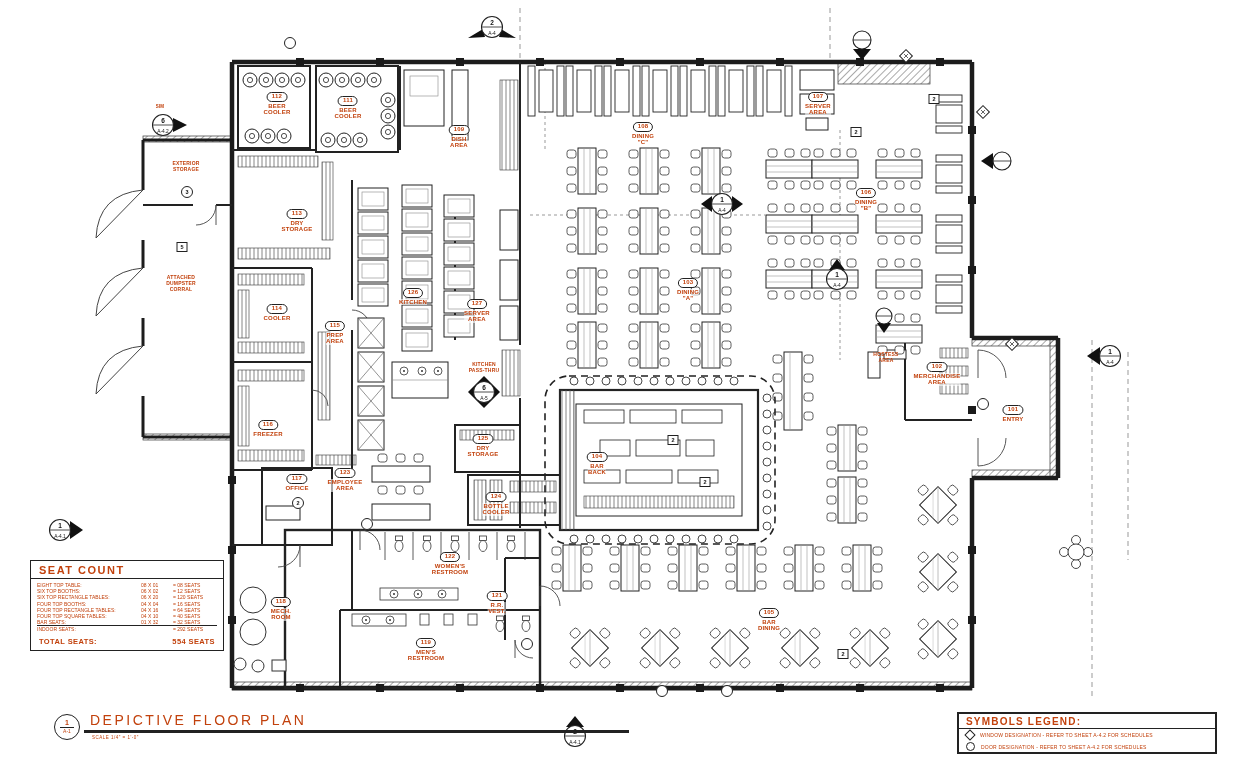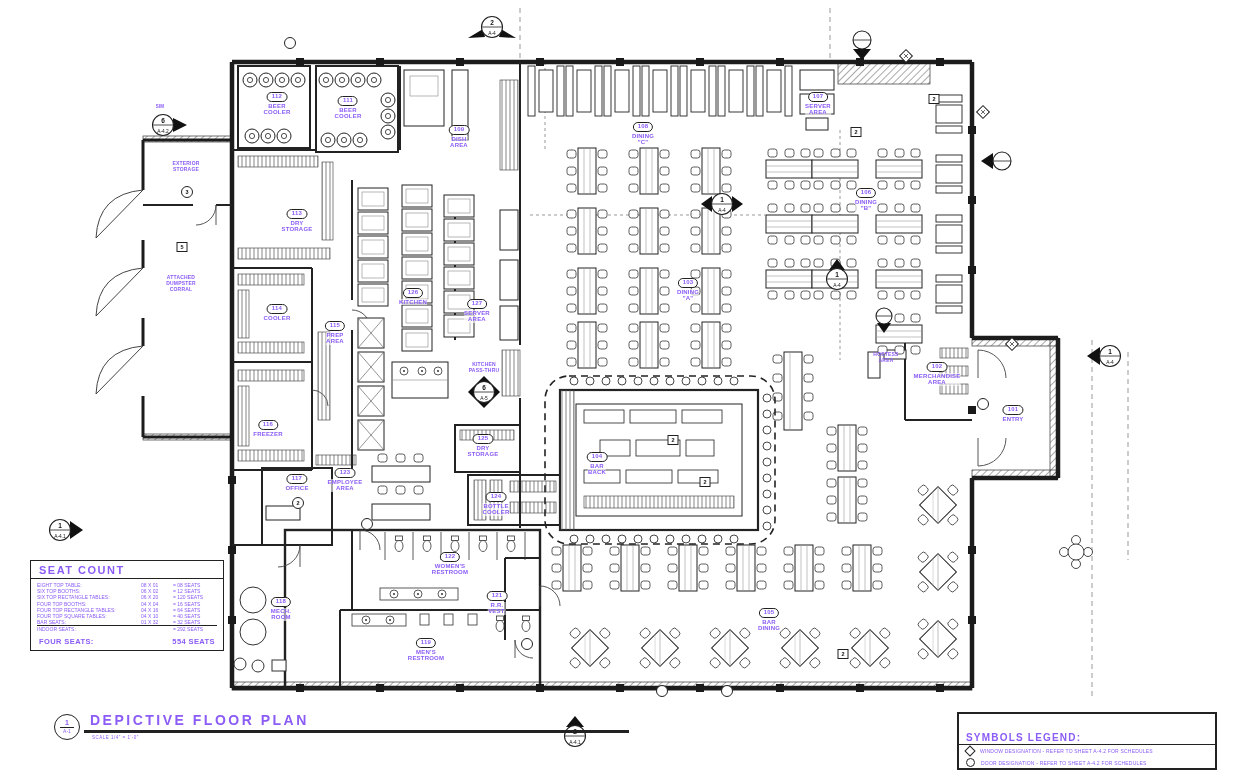--- a/index.html
+++ b/index.html
@@ -1,17 +1,17 @@
 <!DOCTYPE html>
 <html><head>
 <meta charset="utf-8">
 <style>
   html,body{margin:0;padding:0;background:#fff}
   #canvas{position:relative;width:1257px;height:776px;background:#fff;overflow:hidden;
-          font-family:"Liberation Sans",sans-serif;color:#8b5cf6}
+          font-family:"Liberation Sans",sans-serif;color:#c2410c}
   svg text{font-family:"Liberation Sans",sans-serif;fill:#111}
   .mnum{font-size:6.5px;font-weight:bold}
   .msheet{font-size:4.8px}
   .ktxt{font-size:5.5px;font-weight:bold}
 
   .rlabel{position:absolute;transform:translate(-50%,0);display:flex;flex-direction:column;
           align-items:center;gap:1px;font-size:6px;line-height:6.5px;text-align:center;
           font-weight:bold;letter-spacing:.2px;z-index:5;pointer-events:none}
   .rnum{border:1px solid #222;border-radius:7px;padding:0 4px;background:#fff;font-size:6px;line-height:7.5px}
   .rname{white-space:pre-line;background:rgba(255,255,255,.6)}
@@ -22,31 +22,31 @@
   .sc-title{font-size:11px;letter-spacing:1.5px;font-weight:bold;padding:3px 8px 2px;border-bottom:1px solid #222}
   .sc-rows{padding:3px 6px 1px}
   .sc-row{display:flex;font-size:5px;line-height:6.2px}
   .sc-row .l{flex:1}
   .sc-row .c{width:32px}
   .sc-row .s{width:44px;text-align:left}
   .sc-row.divided{border-bottom:.7px solid #222}
   .sc-total{display:flex;justify-content:space-between;font-size:7.5px;font-weight:bold;padding:3px 8px 4px;letter-spacing:.4px}
 
   .legendbox{position:absolute;left:957px;top:712px;width:256px;border:2px solid #222;background:#fff;z-index:6}
-  .lg-title{font-size:10px;letter-spacing:1.2px;font-weight:bold;padding:18px 7px 1px;border-bottom:1px solid #222}
+  .lg-title{font-size:10px;letter-spacing:1.2px;font-weight:bold;padding:2px 7px 1px;border-bottom:1px solid #222}
   .lg-item{display:flex;align-items:center;gap:6px;font-size:5px;padding:2px 7px 1px;letter-spacing:.2px}
   .lg-dia{width:6px;height:6px;border:1px solid #222;transform:rotate(45deg);flex:0 0 auto}
   .lg-cir{width:7px;height:7px;border:1px solid #222;border-radius:50%;flex:0 0 auto}
 
   .titleblock{position:absolute;left:48px;top:710px;z-index:6}
   .tb-circ{position:absolute;left:6px;top:4px;width:24px;height:24px;border:1.3px solid #222;border-radius:50%;
            display:flex;flex-direction:column;align-items:center;justify-content:center;background:#fff}
   .tb-num{font-size:7px;font-weight:bold;line-height:8px}
   .tb-sheet{font-size:5px;line-height:7px;border-top:.8px solid #222;padding:0 3px}
-  .tb-title{position:absolute;left:42px;top:2px;font-size:14px;letter-spacing:2.5px;font-weight:bold;white-space:nowrap}
+  .tb-title{position:absolute;left:42px;top:2px;font-size:14px;letter-spacing:2.5px;font-weight:normal;white-space:nowrap}
   .tb-line{position:absolute;left:36px;top:20px;width:545px;height:2.5px;background:#222}
   .tb-scale{position:absolute;left:44px;top:25px;font-size:4.5px;letter-spacing:.5px;white-space:nowrap}
 </style>
 </head>
 <body>
 
 <div id="canvas">
 
 <svg width="1257" height="776" viewBox="0 0 1257 776" style="position:absolute;left:0;top:0">
 <defs>
@@ -791,21 +791,21 @@
           <span class="c">01 X 32</span>
           <span class="s">= 32 SEATS</span>
         </div>
     <div class="sc-row">
           <span class="l">INDOOR SEATS:</span>
           <span class="c"></span>
           <span class="s">= 292 SEATS</span>
         </div>
   </div>
   <div class="sc-total">
-        <span>FOUR SEATS:</span>
+        <span>TOTAL SEATS:</span>
         <span>554 SEATS</span>
       </div>
 </div>
 
 <div class="legendbox">
   <div class="lg-title">SYMBOLS LEGEND:</div>
   <div class="lg-item">
         <span class="lg-dia"></span>
         <span>WINDOW DESIGNATION - REFER TO SHEET A-4.2 FOR SCHEDULES</span>
       </div>

